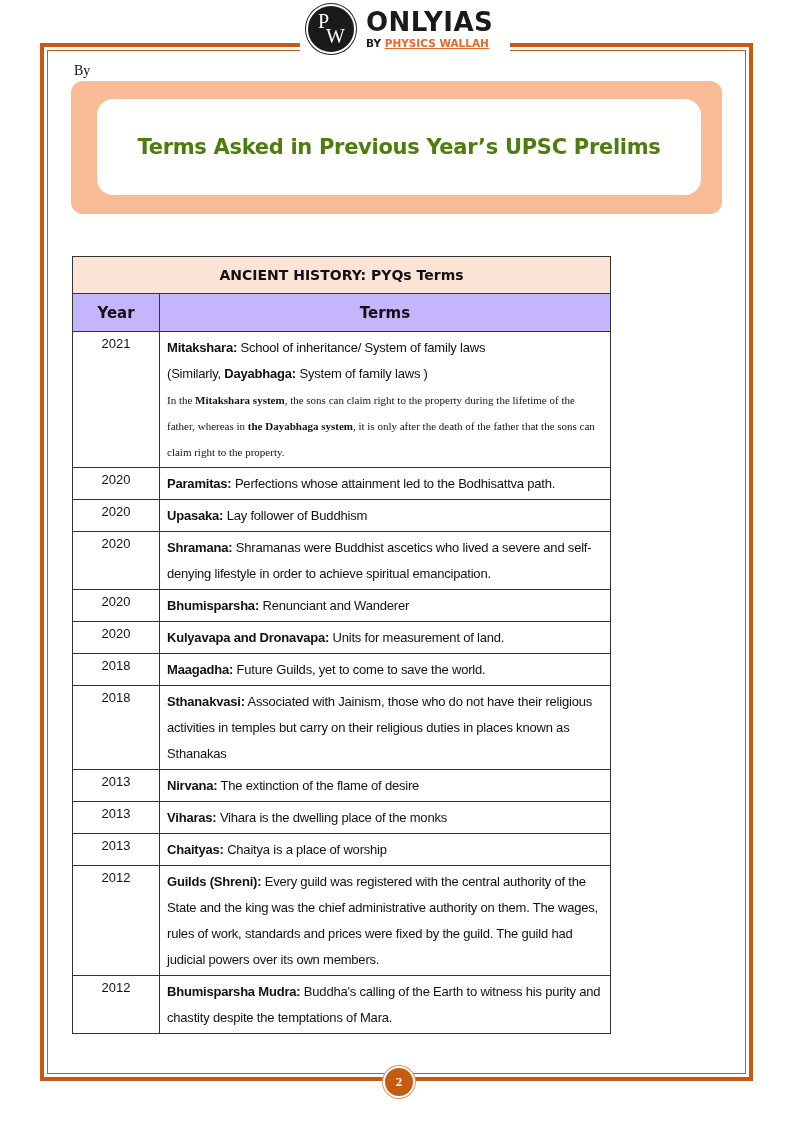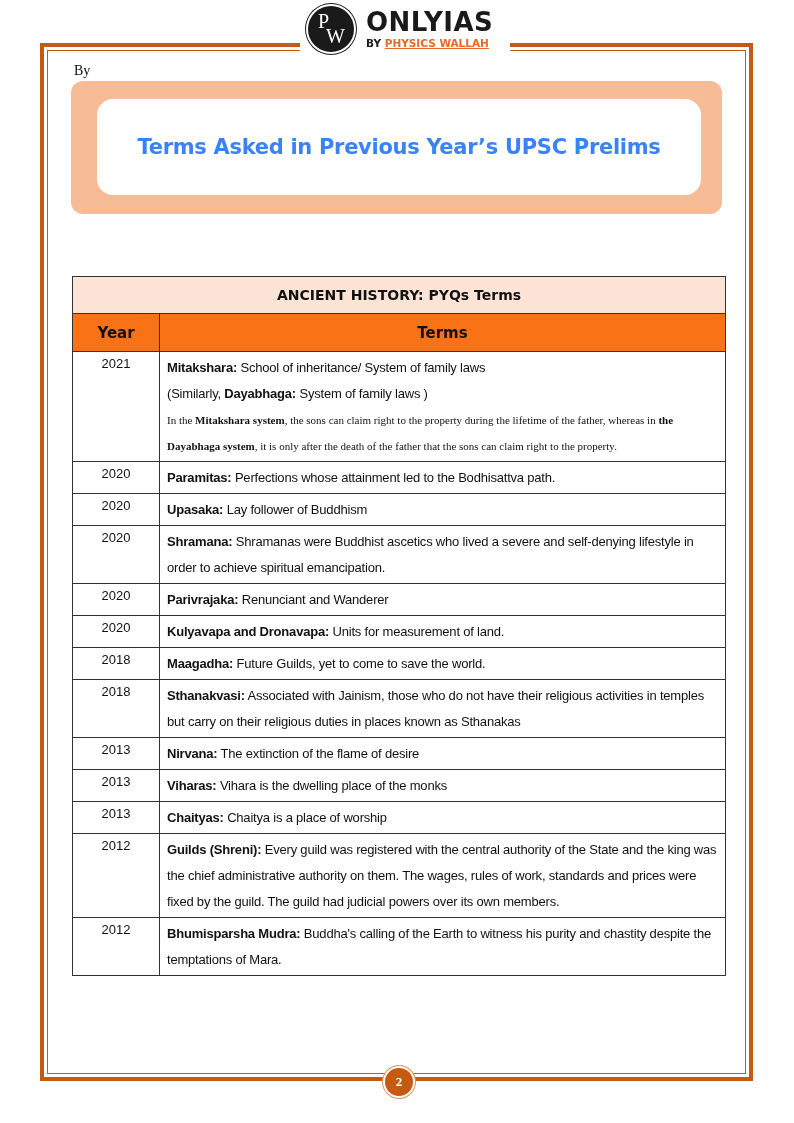--- a/index.html
+++ b/index.html
@@ -24,27 +24,27 @@
     .brand-main { font-family: "DejaVu Sans", sans-serif; font-weight: bold; font-size: 26px; letter-spacing: 0.5px; color: #1a1a1a; }
     .brand-sub { font-family: "DejaVu Sans", sans-serif; font-weight: bold; font-size: 10.5px; margin-top: 3px; color: #1a1a1a; }
     .brand-sub .pw { color: #e8672a; text-decoration: underline; }
 
     .by { position: absolute; left: 74px; top: 63px; font-family: "Liberation Serif", serif; font-size: 14px; }
 
     
     .banner { position: absolute; left: 71px; top: 81px; width: 651px; height: 133px; background: #f7bc96; border-radius: 12px; }
     .banner-inner { position: absolute; left: 26px; top: 18px; width: 604px; height: 96px; background: #fff; border-radius: 16px;
                     display: flex; align-items: center; justify-content: center; }
-    .banner-title { font-family: "DejaVu Sans", sans-serif; font-weight: bold; font-size: 21px; color: #3b82f6; letter-spacing: -0.3px; }
+    .banner-title { font-family: "DejaVu Sans", sans-serif; font-weight: bold; font-size: 21px; color: #4d7c0f; letter-spacing: -0.3px; }
 
     
-    .terms-table { position: absolute; left: 72px; top: 256px; width: 654px; border-collapse: collapse; margin-top: 20px; }
+    .terms-table { position: absolute; left: 72px; top: 256px; width: 539px; border-collapse: collapse; }
     .terms-table td, .terms-table th { border: 1px solid #333; }
     .terms-table .caption-row th { background: #fbe4d5; height: 34px; font-family: "DejaVu Sans", sans-serif; font-size: 14px; font-weight: bold; }
-    .terms-table .head-row th { background: #f97316; height: 35px; font-family: "DejaVu Sans", sans-serif; font-size: 15px; font-weight: bold; }
+    .terms-table .head-row th { background: #c4b5fd; height: 35px; font-family: "DejaVu Sans", sans-serif; font-size: 15px; font-weight: bold; }
     .terms-table .year { width: 84px; text-align: center; vertical-align: top; font-family: "Liberation Sans Narrow", "Liberation Sans", sans-serif;
                          font-size: 13px; padding-top: 4px; }
     .terms-table .term { padding: 3px 6px 2px 7px; font-family: "Liberation Sans", sans-serif; font-size: 13px; line-height: 26px; letter-spacing: -0.2px; }
     .term b { font-weight: bold; }
     .term .serif { font-family: "Liberation Serif", serif; font-size: 11px; letter-spacing: 0; }
 
     
     .page-num { position: absolute; left: 383px; top: 1066px; width: 28px; height: 28px; border-radius: 50%; background: #c55a11;
                 border: 2px solid #fff; box-shadow: 0 0 0 1px #e0915c; color: #fff; font-family: "Liberation Serif", serif; font-weight: bold;
                 font-size: 13px; display: flex; align-items: center; justify-content: center; }
@@ -96,21 +96,21 @@
       <tr>
         <td class="year">2020</td>
         <td class="term"><b>Upasaka:</b><span> Lay follower of Buddhism</span></td>
       </tr>
       <tr>
         <td class="year">2020</td>
         <td class="term"><b>Shramana:</b><span> Shramanas were Buddhist ascetics who lived a severe and self-denying lifestyle in order to achieve spiritual emancipation.</span></td>
       </tr>
       <tr>
         <td class="year">2020</td>
-        <td class="term"><b>Parivrajaka:</b><span> Renunciant and Wanderer</span></td>
+        <td class="term"><b>Bhumisparsha:</b><span> Renunciant and Wanderer</span></td>
       </tr>
       <tr>
         <td class="year">2020</td>
         <td class="term"><b>Kulyavapa and Dronavapa:</b><span> Units for measurement of land.</span></td>
       </tr>
       <tr>
         <td class="year">2018</td>
         <td class="term"><b>Maagadha:</b><span> Future Guilds, yet to come to save the world.</span></td>
       </tr>
       <tr>

